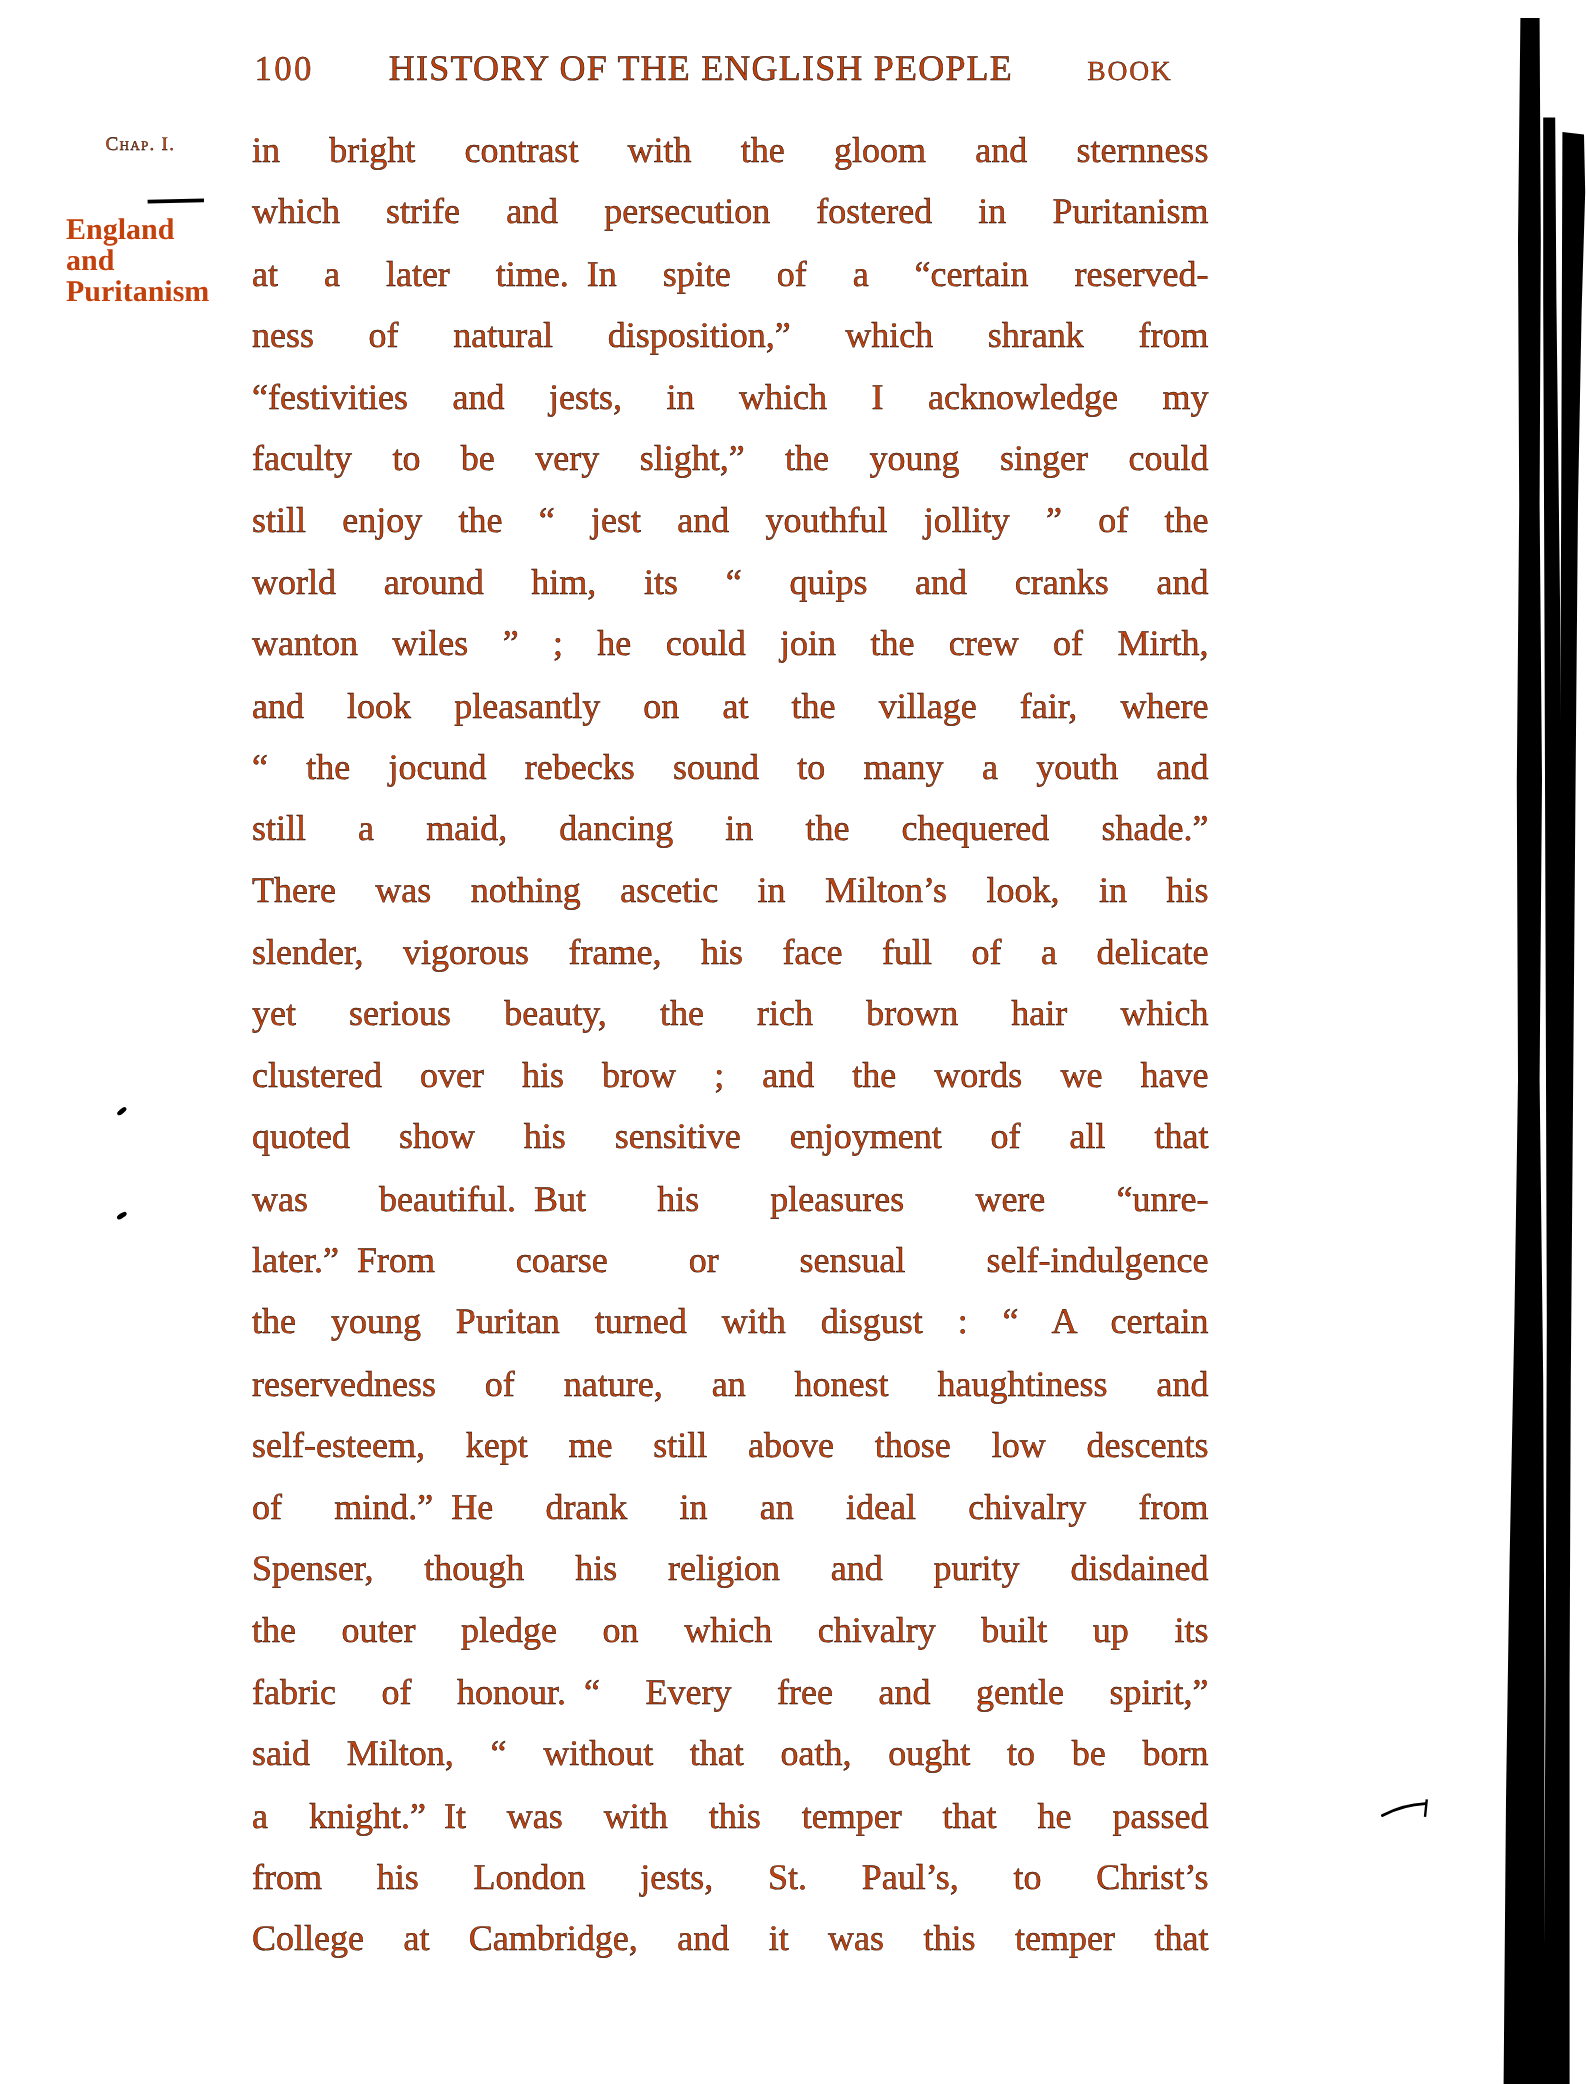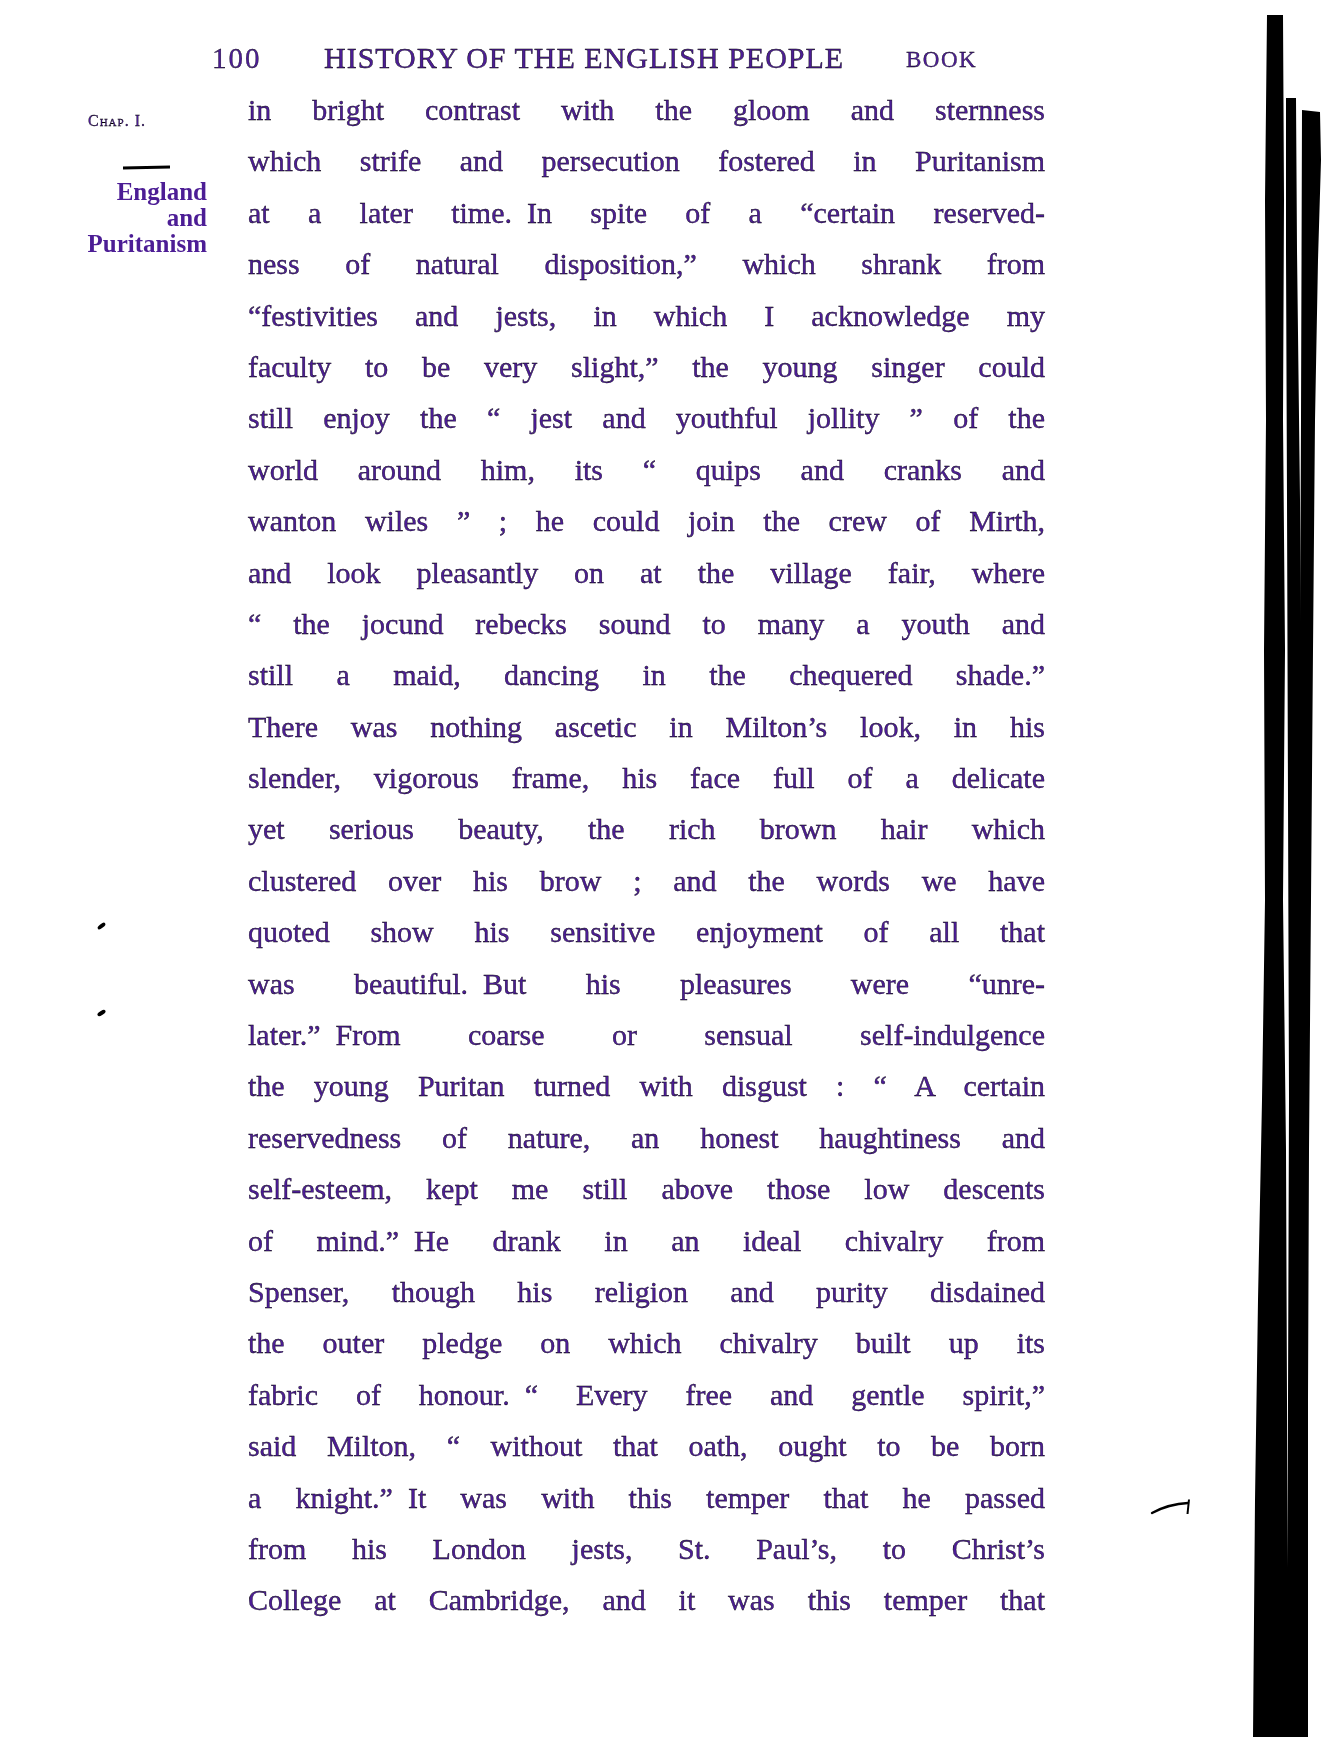--- a/index.html
+++ b/index.html
@@ -2,21 +2,21 @@
 <html><head>
 <meta charset="utf-8">
 <style>
   html,body{margin:0;padding:0;background:#e8e8e8;}
   .page{
     position:relative;
     width:1322px;height:1737px;
     background:#ffffff;
     overflow:hidden;
     font-family:"Liberation Serif", serif;
-    color:#4c1d95;
+    color:#c2410c;
   }
   
   .hdr-num{
     position:absolute;left:212px;top:42px;
     font-size:29px;letter-spacing:2px;
     -webkit-text-stroke:0.3px #000;
   }
   .hdr-title{
     position:absolute;left:308px;top:41px;
     font-size:30px;letter-spacing:1px;white-space:nowrap;margin-left:16px;
@@ -32,27 +32,26 @@
     position:absolute;left:88px;top:112px;width:120px;
     font-size:16px;font-variant:small-caps;letter-spacing:1px;
     -webkit-text-stroke:0.3px #000;
   }
   .chap-rule{
     position:absolute;left:123px;top:166px;width:47px;height:3px;
     background:#000;transform:rotate(-1.2deg);
   }
   .topic{
     position:absolute;left:55px;top:179px;width:152px;
-    font-size:25px;font-weight:bold;text-align:right;line-height:26px;
+    font-size:25px;font-weight:bold;text-align:left;line-height:26px;
   }
   
   .body-col{
-    position:absolute;left:210px;top:84px;width:797px;
+    position:absolute;left:210px;top:100px;width:797px;
     font-size:30px;
-    margin-left:38px;
     -webkit-text-stroke:0.35px #000;
   }
   .line{
     height:51.4px;line-height:51.4px;
     text-align:justify;text-align-last:justify;
   }
   .it{}
   
   .speck{
     position:absolute;width:9px;height:4px;background:#000;

